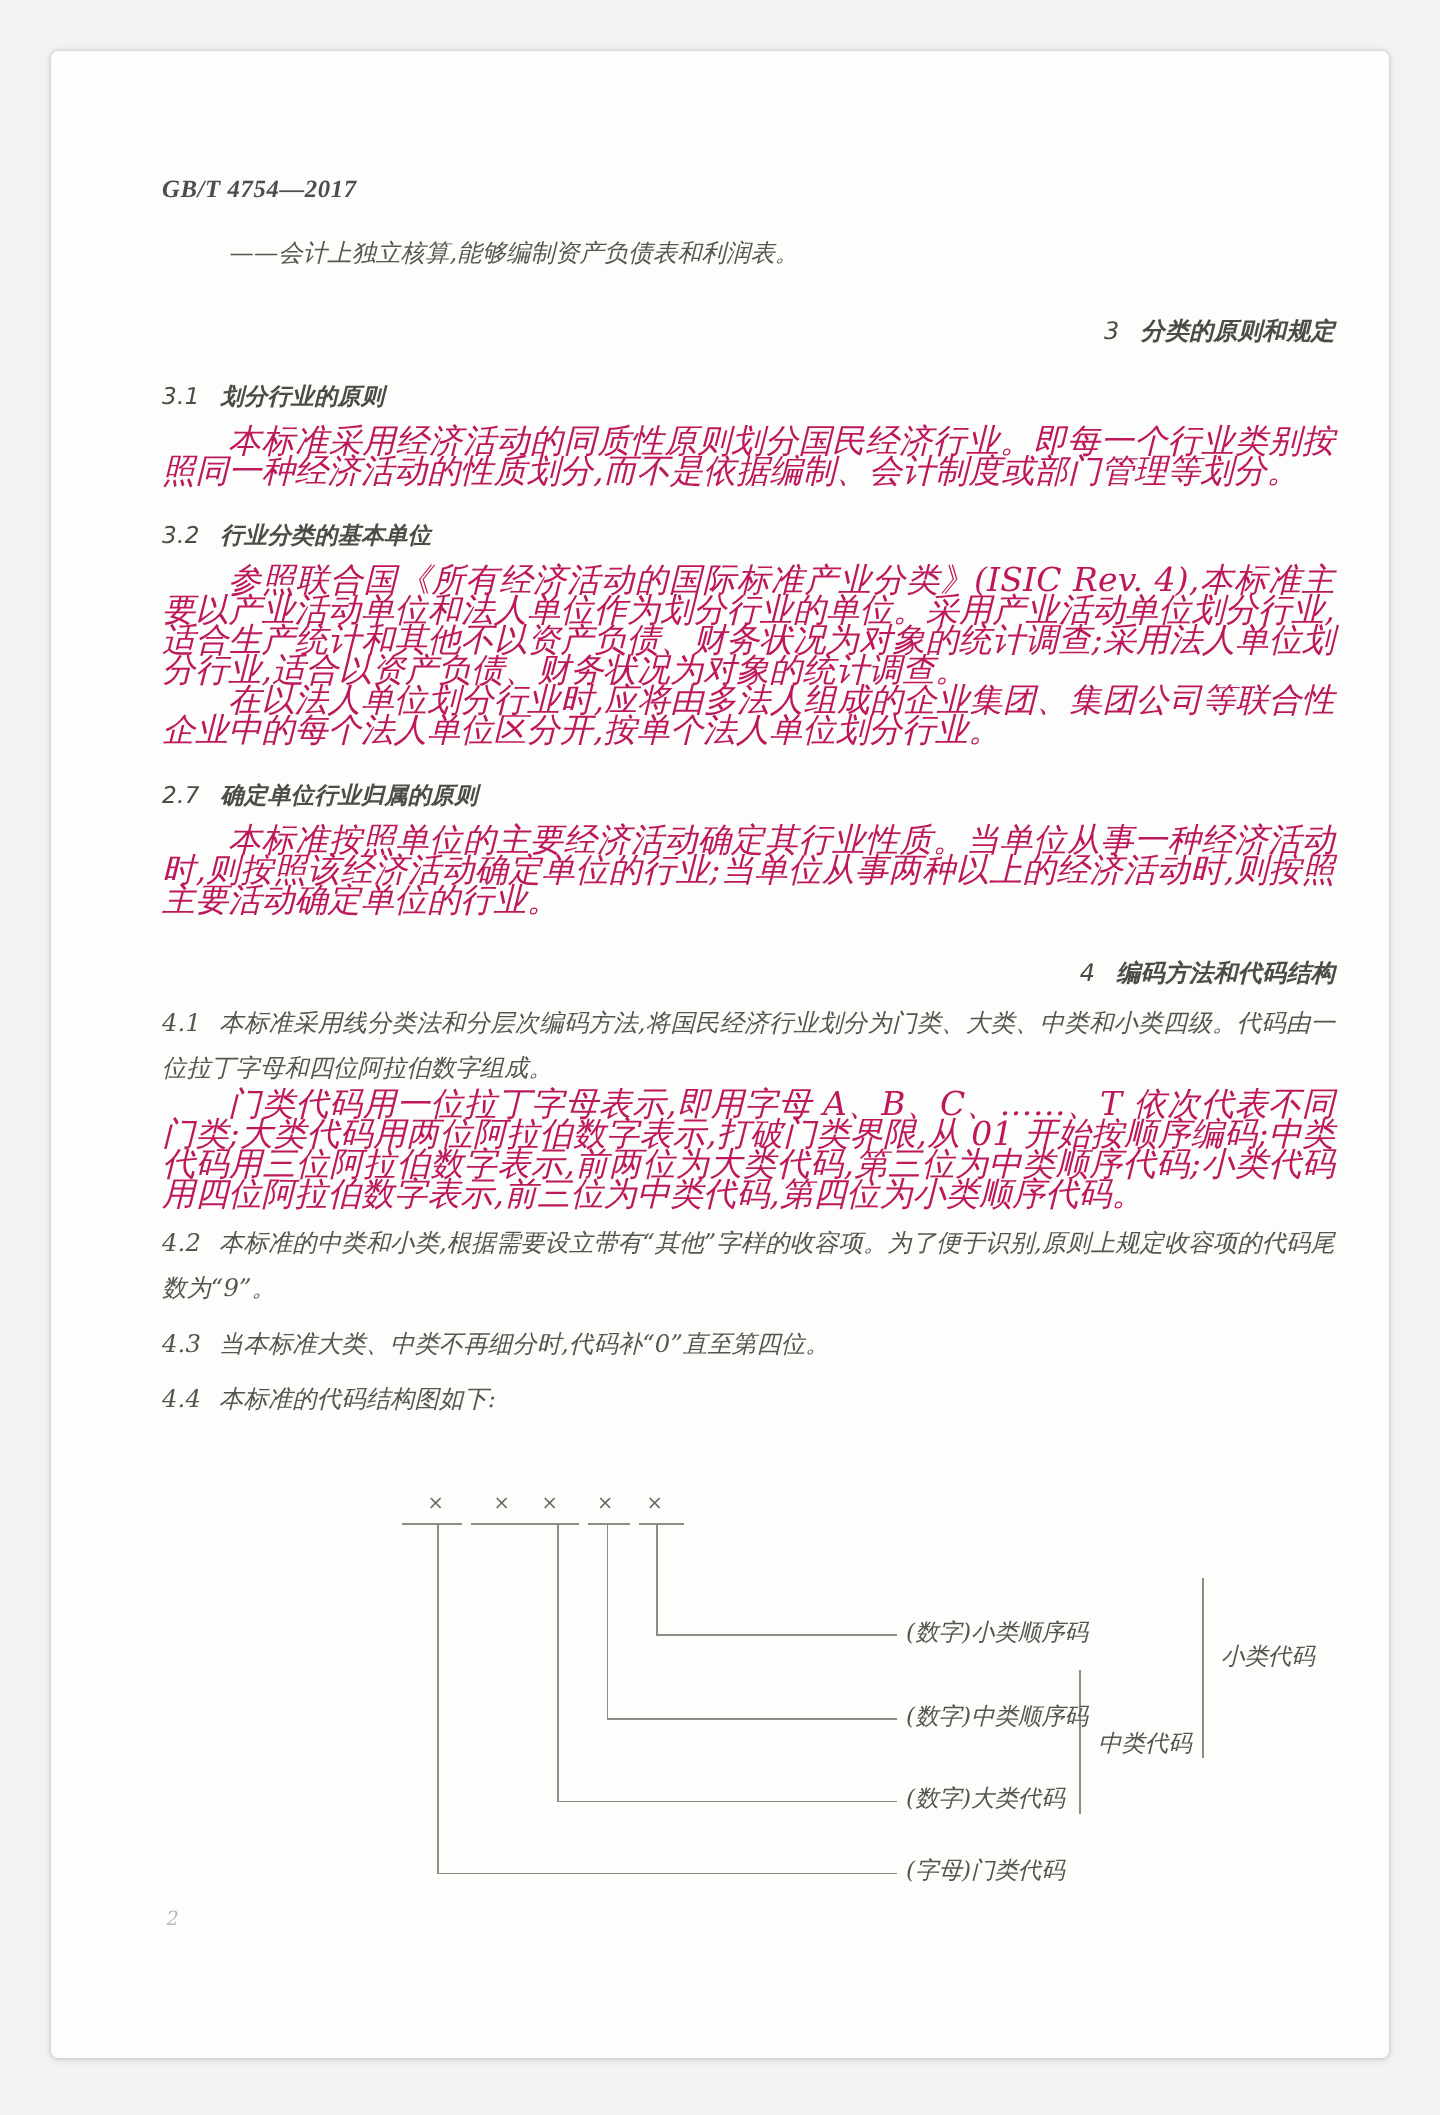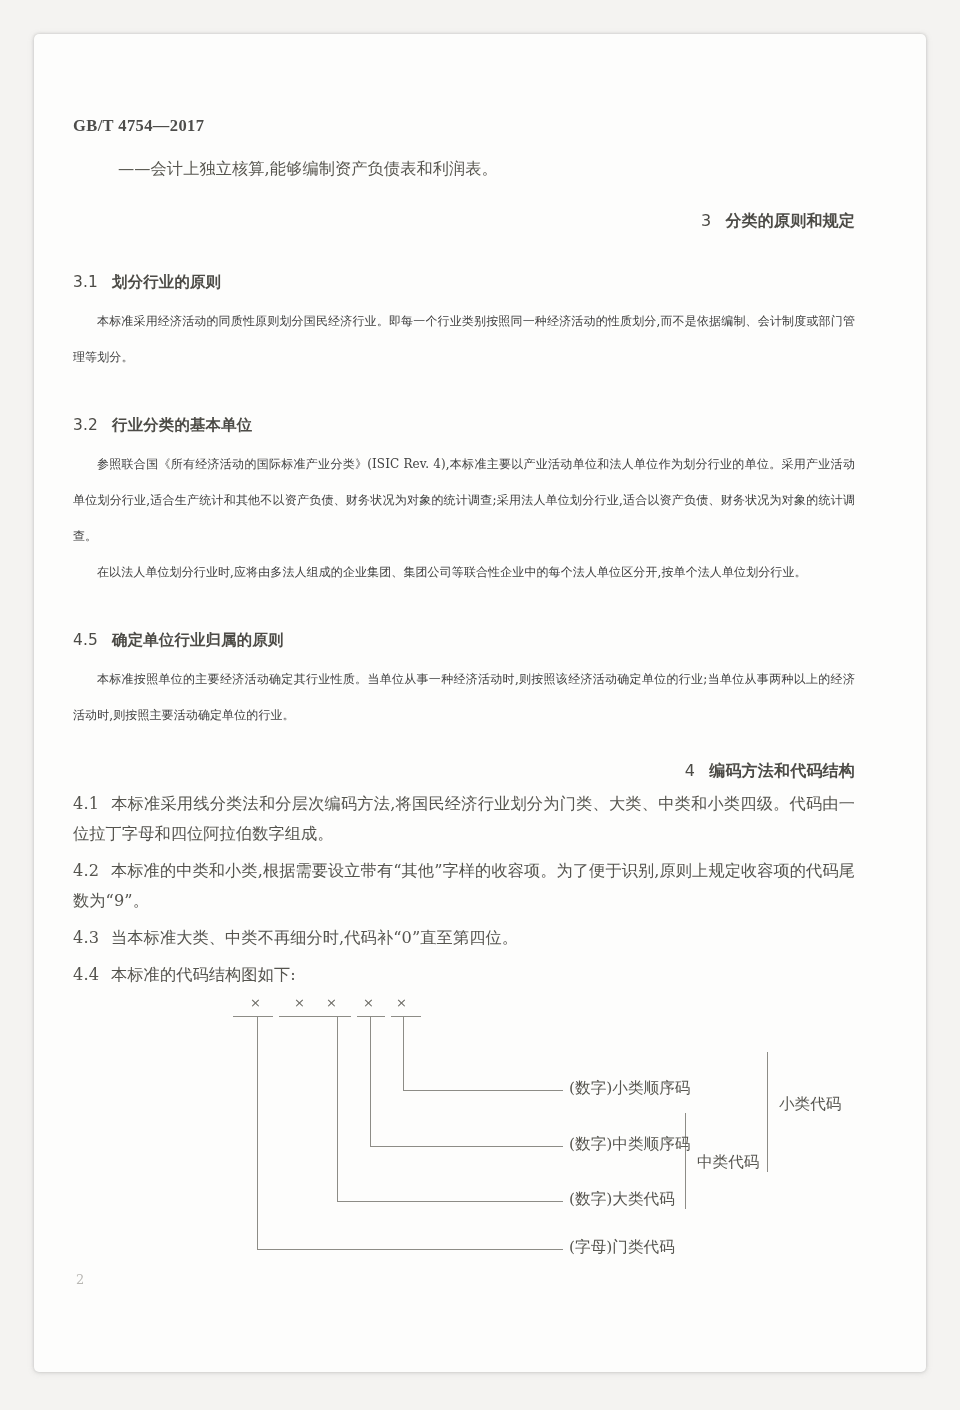--- a/index.html
+++ b/index.html
@@ -18,27 +18,28 @@
     width: 892px;
     height: 1338px;
     background: #fdfdfc;
     border-radius: 5px;
     box-shadow: 0 0 3px rgba(120,120,120,0.35),
                 0 1px 6px rgba(140,140,140,0.22);
   }
 
   #sheet {
     position: absolute;
-    left: 16px;
+    left: 51px;
     top: 34px;
     width: 892px;
     height: 1338px;
     border-radius: 5px;
     overflow: hidden;
     color: #4a4a48;
+    font-style: italic;
   }
 
   
   .doc-header {
     position: absolute;
     left: 57px;
     top: 82px;
     font-family: "Liberation Serif", "DejaVu Serif", serif;
     font-weight: bold;
     font-size: 16.5px;
@@ -75,31 +76,31 @@
     letter-spacing: 0.2px;
     text-align: right;
   }
   .sec-h1 .num { font-weight: normal; margin-right: 14px; }
 
   .sec-h2 {
     font-family: "DejaVu Sans", "Liberation Sans", sans-serif;
     font-weight: bold;
     font-size: 15.4px;
     color: #4c4b46;
-    margin-top: 40px;
+    margin-top: 22px;
     margin-bottom: 3px;
     letter-spacing: 0.2px;
   }
   .sec-h2 .num { font-weight: normal; margin-right: 14px; }
 
   p.para {
     font-family: "DejaVu Serif", "Liberation Serif", serif;
-    font-size: 12px;
-    line-height: 36px;
-    color: #404040;
+    font-size: 22px;
+    line-height: 20px;
+    color: #be185d;
     text-align: justify;
     text-justify: inter-ideograph;
     margin-top: 10px;
     letter-spacing: 0.1px;
   }
   p.para.indent { text-indent: 2em; }
   p.para.tight { margin-top: 0px; }
 
   p.numbered {
     font-family: "DejaVu Serif", "Liberation Serif", serif;
@@ -173,31 +174,32 @@
     </div>
     <p class="para indent">本标准采用经济活动的同质性原则划分国民经济行业。即每一个行业类别按照同一种经济活动的性质划分,而不是依据编制、会计制度或部门管理等划分。</p>
 
     <div class="sec-h2">
       <span class="num">3.2</span><span>行业分类的基本单位</span>
     </div>
     <p class="para indent">参照联合国《所有经济活动的国际标准产业分类》(ISIC Rev. 4),本标准主要以产业活动单位和法人单位作为划分行业的单位。采用产业活动单位划分行业,适合生产统计和其他不以资产负债、财务状况为对象的统计调查;采用法人单位划分行业,适合以资产负债、财务状况为对象的统计调查。</p>
     <p class="para indent tight">在以法人单位划分行业时,应将由多法人组成的企业集团、集团公司等联合性企业中的每个法人单位区分开,按单个法人单位划分行业。</p>
 
     <div class="sec-h2">
-      <span class="num">4.5</span><span>确定单位行业归属的原则</span>
+      <span class="num">2.7</span><span>确定单位行业归属的原则</span>
     </div>
     <p class="para indent">本标准按照单位的主要经济活动确定其行业性质。当单位从事一种经济活动时,则按照该经济活动确定单位的行业;当单位从事两种以上的经济活动时,则按照主要活动确定单位的行业。</p>
 
     <div class="sec-h1">
       <span class="num">4</span><span>编码方法和代码结构</span>
     </div>
 
     <p class="numbered">
       <span class="num">4.1</span><span>本标准采用线分类法和分层次编码方法,将国民经济行业划分为门类、大类、中类和小类四级。代码由一位拉丁字母和四位阿拉伯数字组成。</span>
     </p>
+    <p class="para indent tight">门类代码用一位拉丁字母表示,即用字母 A、B、C、……、T 依次代表不同门类;大类代码用两位阿拉伯数字表示,打破门类界限,从 01 开始按顺序编码;中类代码用三位阿拉伯数字表示,前两位为大类代码,第三位为中类顺序代码;小类代码用四位阿拉伯数字表示,前三位为中类代码,第四位为小类顺序代码。</p>
 
     <p class="numbered">
       <span class="num">4.2</span><span>本标准的中类和小类,根据需要设立带有“其他”字样的收容项。为了便于识别,原则上规定收容项的代码尾数为“9”。</span>
     </p>
 
     <p class="numbered">
       <span class="num">4.3</span><span>当本标准大类、中类不再细分时,代码补“0”直至第四位。</span>
     </p>
 
     <p class="numbered">

